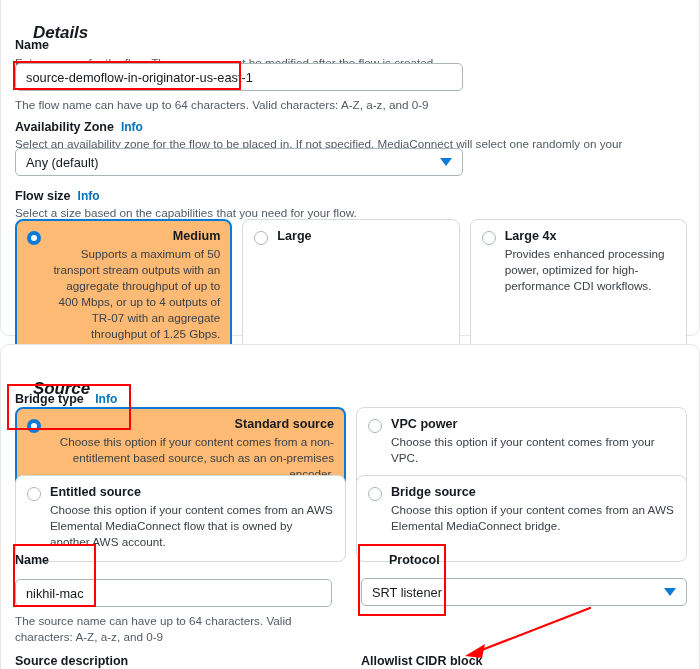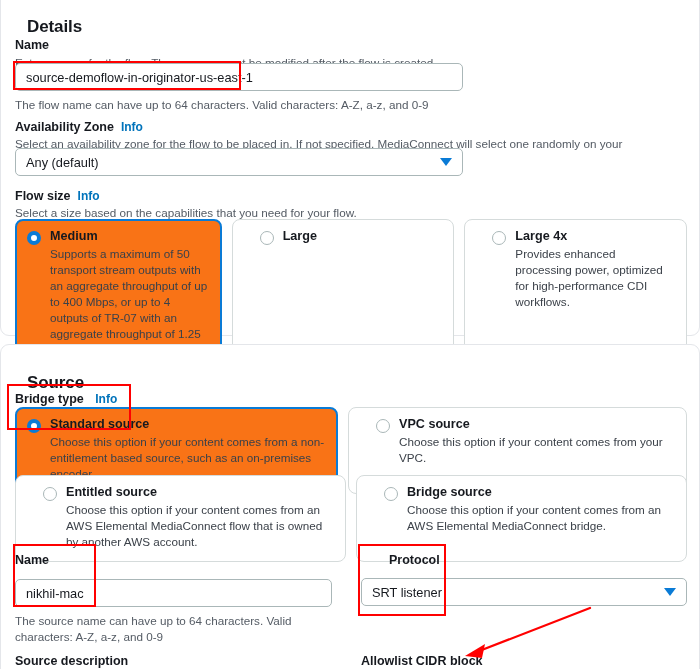--- a/index.html
+++ b/index.html
@@ -25,21 +25,22 @@
   #source-card  { top: 344px; height: 340px; }
 
   .card-inner { padding: 0 14px; }
 
   
   .section-title {
     font-size: 17px;
     font-weight: bold;
     color: #16191f;
     letter-spacing: -0.1px;
-    margin: 12px;
+    margin: 18px;
+    font-style: italic;
   }
   .field-label {
     font-size: 12.5px;
     font-weight: bold;
     color: #16191f;
     margin: 0;
     display: inline-block;
   }
   .info-link {
     font-size: 12px;
@@ -100,29 +101,30 @@
     border-top: 8px solid #0a7bd6;
   }
 
   
   .tile-row { display: flex; gap: 10px; }
   .tile {
     flex: 1;
     border: 1px solid #d5dbdb;
     border-radius: 8px;
     background: #ffffff;
-    padding: 9px 11px 11px 27px;
+    padding: 9px 11px 11px 11px;
     display: flex;
     gap: 9px;
     align-items: flex-start;
   }
   .tile.selected {
     border: 2px solid #0a7bd6;
-    background: #f97316;
+    background: #fdba74;
     padding: 8px 10px 10px 10px;
+    text-align: right;
   }
   .radio {
     flex: 0 0 auto;
     width: 14px; height: 14px;
     border-radius: 50%;
     border: 1px solid #aab7b8;
     background: #fff;
     margin-top: 2px;
     position: relative;
   }
@@ -258,21 +260,21 @@
           <span class="radio on"></span>
           <span class="tile-body">
             <span class="tile-title" style="display:block;">Standard source</span>
             <span class="tile-desc" style="display:block;">Choose this option if your content comes from a non-entitlement based source, such as an on-premises encoder.</span>
           </span>
         </div>
 
         <div class="tile" style="min-height:57px;">
           <span class="radio"></span>
           <span class="tile-body">
-            <span class="tile-title" style="display:block;">VPC source</span>
+            <span class="tile-title" style="display:block;">VPC power</span>
             <span class="tile-desc" style="display:block;">Choose this option if your content comes from your VPC.</span>
           </span>
         </div>
 
       </div>
 
       <div class="abs tile-row" style="left:14px; top:130px; width:672px;">
 
         <div class="tile" style="min-height:57px;">
           <span class="radio"></span>

